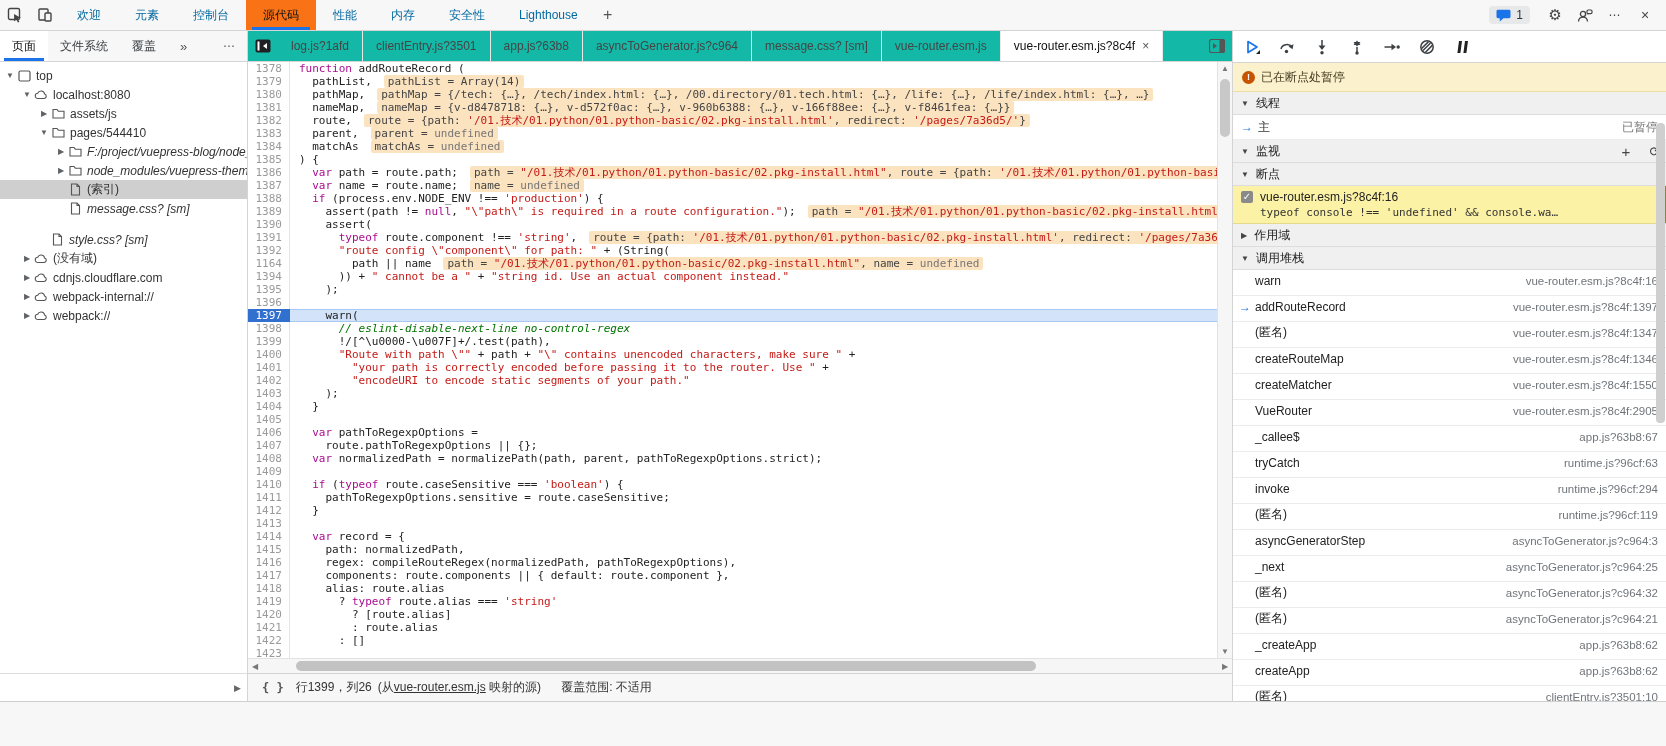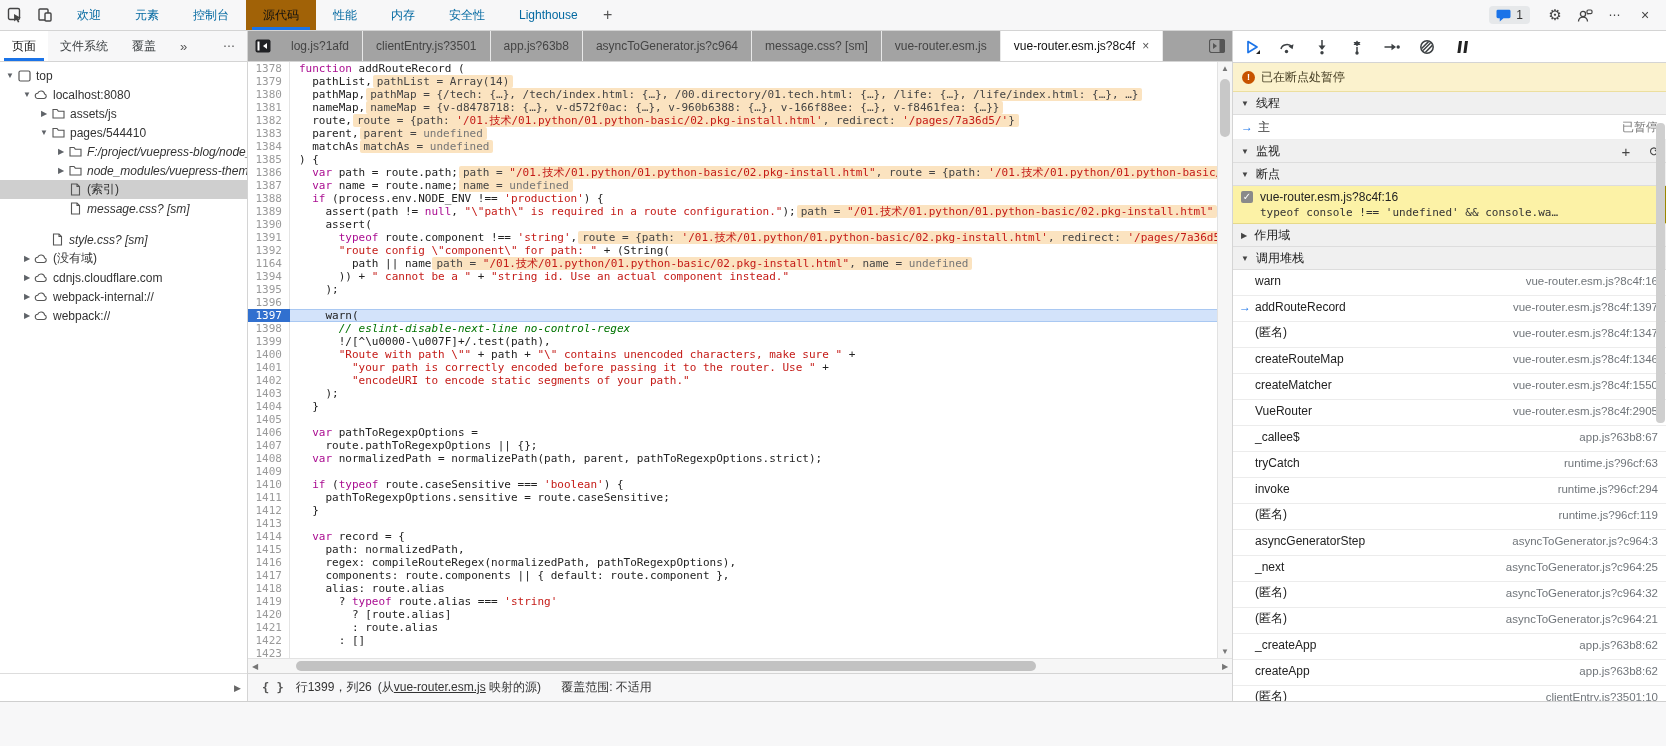--- a/index.html
+++ b/index.html
@@ -2,21 +2,21 @@
 <html><head>
 <meta charset="utf-8">
 <style>
   html,body{margin:0;padding:0;background:#e8e8e8;}
   #root{width:1666px;height:746px;background:#fff;font-family:"Liberation Sans",sans-serif;color:#333;overflow:hidden;position:relative;}
   
   #topbar{height:30px;display:flex;align-items:stretch;background:#f7f7f8;border-bottom:1px solid #d4d4d4;font-size:12px;}
   .tb-icon{width:30px;display:flex;align-items:center;justify-content:center;color:#444;cursor:pointer;}
   #top-tabs{display:flex;align-items:stretch;}
   .top-tab{padding:0 17px;display:flex;align-items:center;color:#0369a1;cursor:pointer;position:relative;}
-  .top-tab.active{background:#a16207;color:#111;}
+  .top-tab.active{background:#f97316;color:#111;}
   .top-tab.active::after{content:"";position:absolute;left:6px;right:6px;bottom:0;height:3px;background:#1a73e8;}
   .tb-plus{width:26px;display:flex;align-items:center;justify-content:center;color:#555;font-size:16px;cursor:pointer;}
   #topbar-right{margin-left:auto;display:flex;align-items:center;padding-right:6px;}
   .badge{display:flex;align-items:center;background:#e6e8ea;border-radius:4px;padding:2px 7px;margin-right:10px;cursor:pointer;}
   .badge .cnt{margin-left:5px;color:#333;}
   
   #main{display:flex;height:670px;}
   
   #sidebar{width:247px;border-right:1px solid #d4d4d4;display:flex;flex-direction:column;background:#fff;}
   #side-tabs{height:30px;display:flex;align-items:stretch;background:#f7f7f8;border-bottom:1px solid #d4d4d4;font-size:12px;}
@@ -28,35 +28,35 @@
   #tree{flex:1;overflow:hidden;font-size:12px;padding-top:4px;}
   .trow{height:19px;display:flex;align-items:center;white-space:nowrap;cursor:pointer;color:#333;}
   .trow.selected{background:#cfcfcf;}
   .trow .arr{width:12px;text-align:center;font-size:8px;color:#5f6368;flex:none;}
   .trow .ticon{width:16px;margin-right:4px;flex:none;display:flex;align-items:center;justify-content:center;}
   .trow.italic .tlabel{font-style:italic;}
   .tlabel{overflow:hidden;}
   #side-bottom{height:27px;border-top:1px solid #ddd;display:flex;align-items:center;justify-content:flex-end;padding-right:6px;color:#666;font-size:9px;background:#fff;}
   
   #editor{width:984px;display:flex;flex-direction:column;background:#fff;}
-  #ed-tabs{height:30px;background:#a3a3a3;border-bottom:1px solid #d4d4d4;display:flex;align-items:stretch;font-size:12px;}
+  #ed-tabs{height:30px;background:#14b8a6;border-bottom:1px solid #d4d4d4;display:flex;align-items:stretch;font-size:12px;}
   .ed-navbtn{width:30px;display:flex;align-items:center;justify-content:center;cursor:pointer;}
   #ed-tabs-list{display:flex;align-items:stretch;flex:1;overflow:hidden;}
   .ed-tab{padding:0 13px;display:flex;align-items:center;gap:7px;color:#444;border-right:1px solid #e8e8e8;cursor:pointer;white-space:nowrap;}
   .ed-tab.active{background:#fff;color:#111;}
   .ed-tab .x{font-size:12px;color:#555;cursor:pointer;}
   #code-wrap{height:598px;display:flex;overflow:hidden;}
   #code{flex:1;overflow:hidden;font-family:"DejaVu Sans Mono","Liberation Mono",monospace;font-size:11px;line-height:13px;}
   .line{display:flex;height:13px;white-space:pre;}
   .gut{width:34px;flex:none;text-align:right;padding-right:7px;color:#9a9a9a;border-right:1px solid #e4e4e4;background:#fff;}
   .lc{padding-left:9px;flex:1;overflow:hidden;}
   .line.hl{background:#d3e3fa;box-shadow:inset 0 1px 0 #a9c8f2, inset 0 -1px 0 #a9c8f2;}
   .line.hl .gut{background:#3170cf;color:#fff;border-right-color:#3170cf;}
   .tk-k{color:#aa0d91;} .tk-s{color:#c41a16;} .tk-c{color:#007400;font-style:italic;} .tk-o{color:#222;}
-  .hint{background:#fbe3c0;border-radius:2px;padding:0 4px;margin-left:1px;color:#444;}
+  .hint{background:#fbe3c0;border-radius:2px;padding:0 4px;margin-left:12px;color:#444;}
   .h-s{color:#c41a16;} .h-u{color:#767676;} .h-o{color:#444;}
   
   #vscroll{width:14px;flex:none;background:#f6f6f6;border-left:1px solid #e2e2e2;display:flex;flex-direction:column;align-items:center;font-size:8px;color:#777;}
   #vscroll .btn{height:14px;display:flex;align-items:center;justify-content:center;width:100%;cursor:pointer;}
   #vthumb{width:10px;height:58px;background:#c8c8c8;border-radius:5px;margin-top:3px;cursor:pointer;}
   #hscroll{height:14px;background:#f6f6f6;border-top:1px solid #e2e2e2;display:flex;align-items:center;font-size:8px;color:#777;}
   #hscroll .btn{width:14px;display:flex;align-items:center;justify-content:center;cursor:pointer;}
   #hthumb{height:10px;width:740px;margin-left:34px;background:#c2c2c2;border-radius:5px;cursor:pointer;}
   
   #statusbar{height:27px;border-top:1px solid #d4d4d4;background:#f7f7f8;display:flex;align-items:center;font-size:12px;color:#333;padding-left:8px;gap:6px;}

